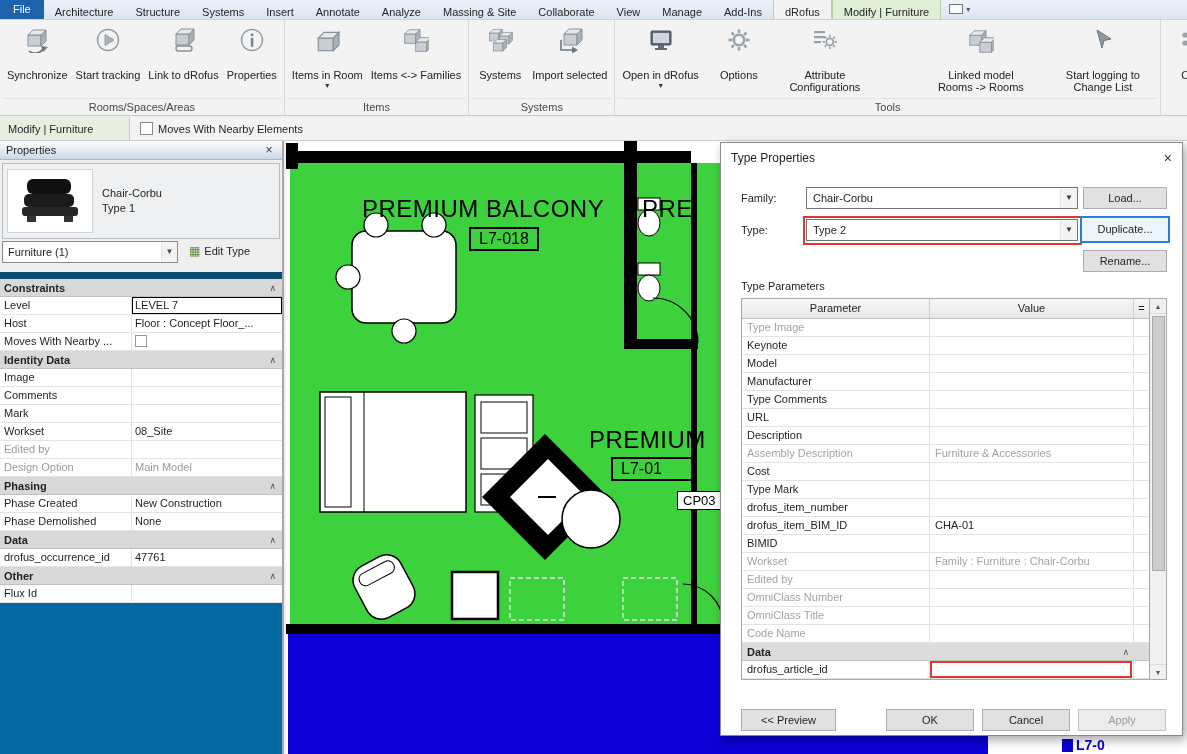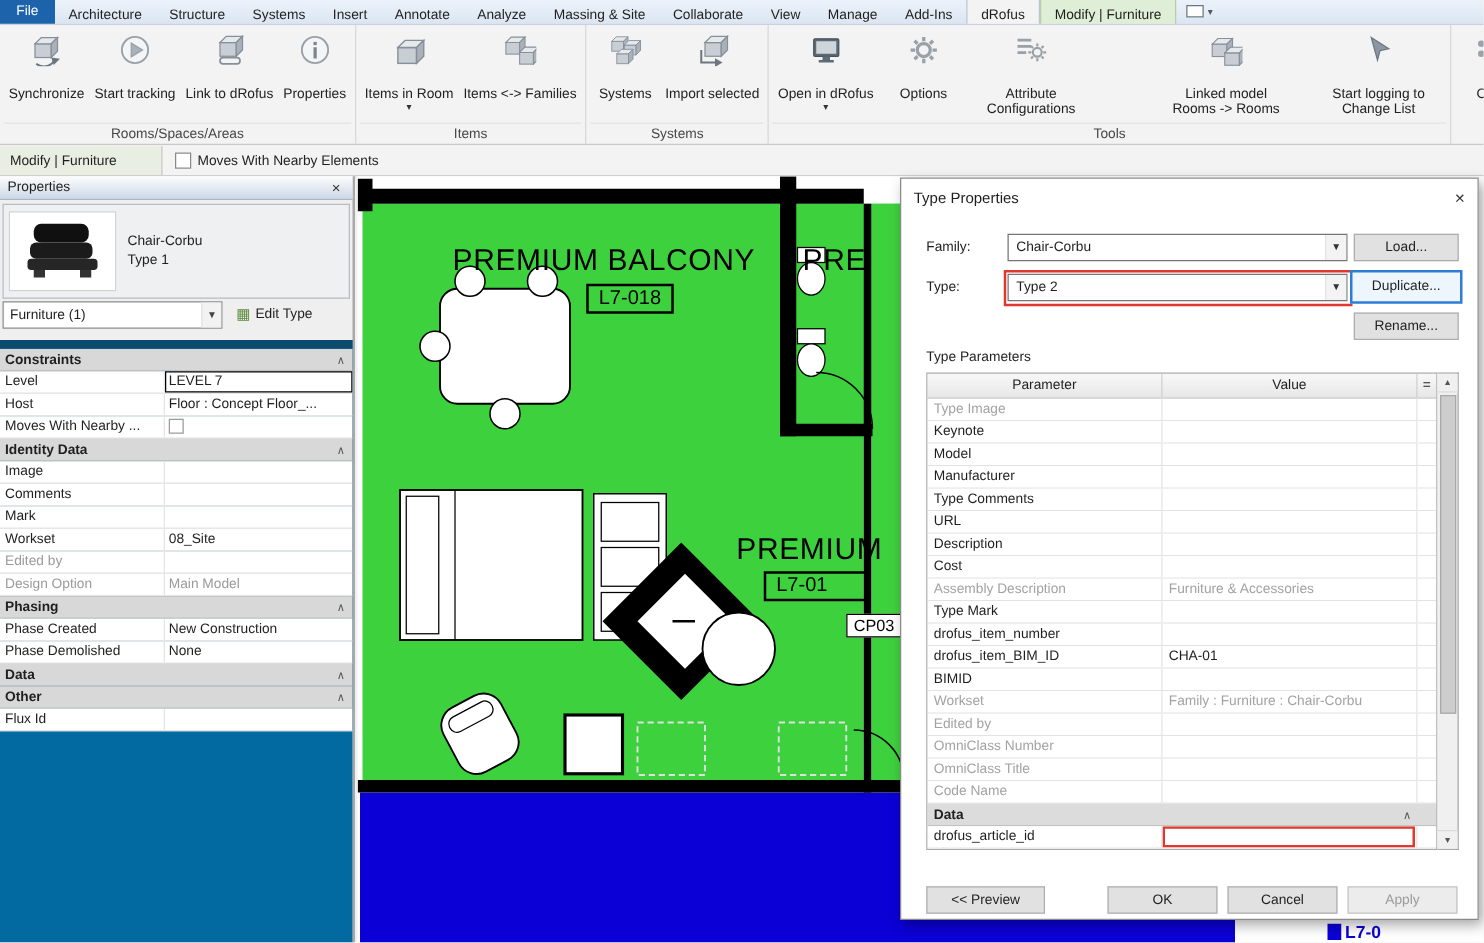--- a/index.html
+++ b/index.html
@@ -454,20 +454,24 @@
         <div class="g-name">Phase Created</div>
         <div class="g-val"><span>New Construction</span></div>
       </div>
       <div class="g-row">
         <div class="g-name">Phase Demolished</div>
         <div class="g-val"><span>None</span></div>
       </div>
       <div class="g-sec">
         <span>Data</span>
         <span class="chev">∧</span>
+      </div>
+      <div class="g-row">
+        <div class="g-name">drofus_occurrence_id</div>
+        <div class="g-val"><span>47761</span></div>
       </div>
       <div class="g-sec">
         <span>Other</span>
         <span class="chev">∧</span>
       </div>
       <div class="g-row">
         <div class="g-name">Flux Id</div>
         <div class="g-val"><span></span></div>
       </div>
     </div>
@@ -584,28 +588,28 @@
         <div class="tp-row">
           <div class="tp-name">URL</div>
           <div class="tp-val"><span></span></div>
           <div class="tp-eq"></div>
         </div>
         <div class="tp-row">
           <div class="tp-name">Description</div>
           <div class="tp-val"><span></span></div>
           <div class="tp-eq"></div>
         </div>
-        <div class="tp-row">
-          <div class="tp-name">Cost</div>
-          <div class="tp-val"><span></span></div>
-          <div class="tp-eq"></div>
-        </div>
         <div class="tp-row grayed">
           <div class="tp-name">Assembly Description</div>
           <div class="tp-val"><span>Furniture &amp; Accessories</span></div>
+          <div class="tp-eq"></div>
+        </div>
+        <div class="tp-row">
+          <div class="tp-name">Cost</div>
+          <div class="tp-val"><span></span></div>
           <div class="tp-eq"></div>
         </div>
         <div class="tp-row">
           <div class="tp-name">Type Mark</div>
           <div class="tp-val"><span></span></div>
           <div class="tp-eq"></div>
         </div>
         <div class="tp-row">
           <div class="tp-name">drofus_item_number</div>
           <div class="tp-val"><span></span></div>

